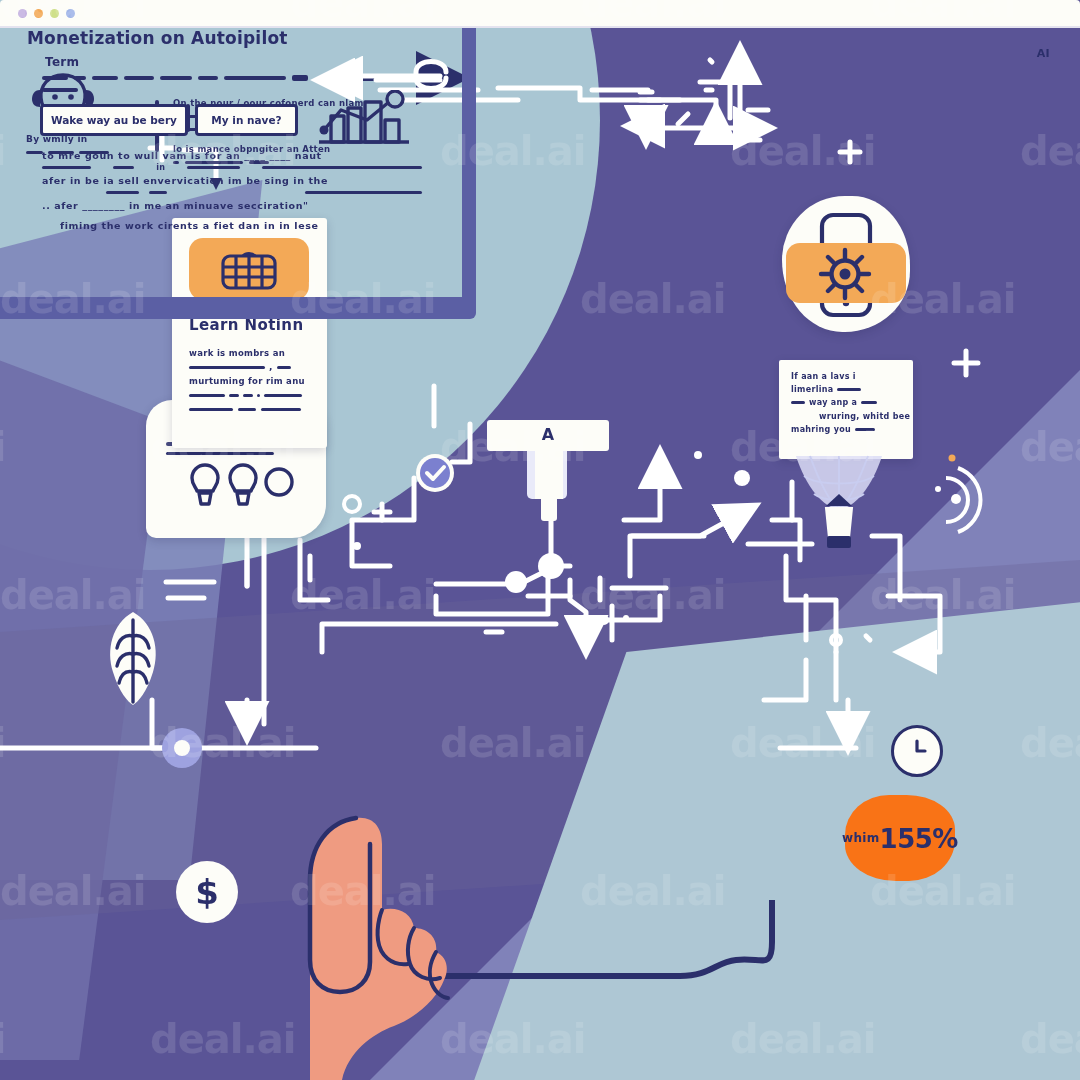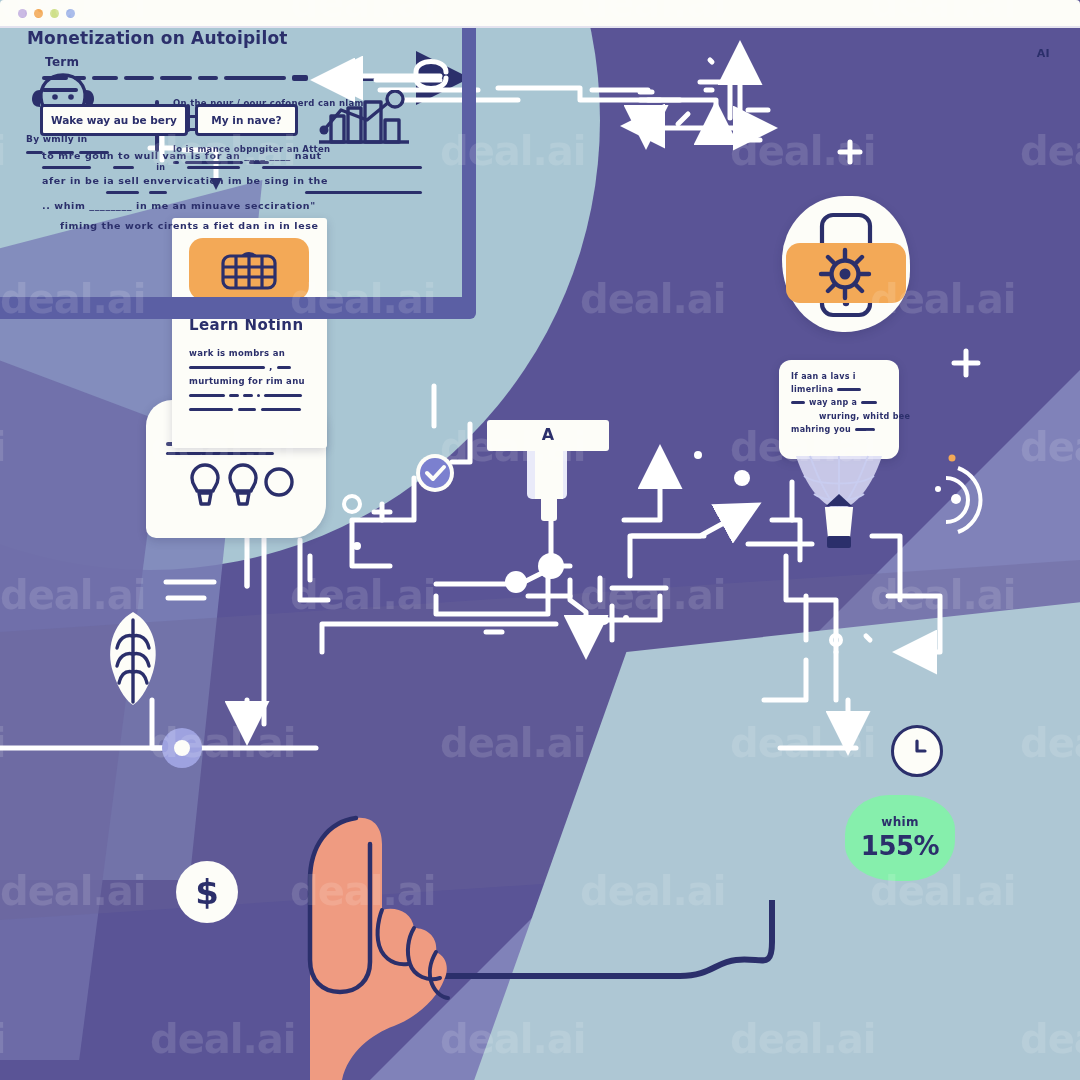--- a/index.html
+++ b/index.html
@@ -106,22 +106,22 @@
     border:3px solid #3b3f86;border-radius:4px;
   }
   #main-title{
     position:absolute;left:27px;top:28px;
     font-family:"DejaVu Sans",sans-serif;
     font-size:17px;font-weight:700;color:#2b2f6b;letter-spacing:.2px;
   }
 
   
   #note-card{
-    left:779px;top:360px;width:120px;height:99px;background:#fdfdf8;
-    border-radius:12px;
+    left:779px;top:360px;width:134px;height:99px;background:#fdfdf8;
+    border-radius:2px;
   }
 
   
   #phone-blob{
     left:782px;top:196px;width:128px;height:136px;background:#fdfdf8;
     border-radius:50% 46% 52% 48% / 48% 52% 46% 54%;
   }
 
   
   #tablet{
@@ -146,23 +146,23 @@
     position:absolute;border:3px solid #2b2f6b;border-radius:4px;
     display:flex;align-items:center;justify-content:center;
     font-family:"DejaVu Sans",sans-serif;
     font-size:10.5px;font-weight:700;color:#2b2f6b;
     background:#fdfdf8;white-space:nowrap;
   }
 
   
   #whim-badge{
     position:absolute;left:845px;top:795px;width:110px;height:86px;
-    background:#86efac;
+    background:#f97316;
     border-radius:40% 44% 42% 46% / 46% 40% 48% 42%;
-    display:flex;flex-direction:column;align-items:center;justify-content:center;
+    display:flex;flex-direction:row;align-items:center;justify-content:center;
   }
   #whim-badge .lbl{
     font-family:"DejaVu Sans",sans-serif;
     font-size:12px;font-weight:700;color:#2b2f6b;letter-spacing:.3px;
   }
   #whim-badge .val{
     font-family:"DejaVu Sans",sans-serif;
     font-size:26px;font-weight:700;color:#2b2f6b;letter-spacing:-.5px;margin-top:2px;
   }
 
@@ -539,21 +539,21 @@
         <div class="hw" style="font-size:8px;">in</div>
         <div class="rule" style="width:56px;"></div>
         <div class="rule" style="width:168px;"></div>
       </div>
       <div class="hw" style="font-size:9.5px;letter-spacing:.6px;">afer in be ia sell envervication im be  sing in the</div>
       <div style="display:flex;gap:10px;align-items:center;margin:2px 0 3px 64px;">
         <div class="rule" style="width:48px;"></div>
         <div class="rule" style="width:26px;"></div>
         <div class="rule" style="width:170px;margin-left:128px;"></div>
       </div>
-      <div class="hw" style="font-size:9.5px;letter-spacing:.6px;">.. whim ________ in me an minuave secciration"</div>
+      <div class="hw" style="font-size:9.5px;letter-spacing:.6px;">.. afer ________ in me an minuave secciration"</div>
       <div class="hw" style="font-size:9.5px;letter-spacing:.6px;margin-top:9px;margin-left:18px;">fiming the work cirents a fiet dan in  in lese</div>
     </div>
   </div>
 
   <svg class="abs" style="left:252px;top:760px;width:200px;height:320px;z-index:30;" viewBox="0 0 200 320">
     <path d="M58,320 L58,120 C58,86 76,62 104,58 C122,56 130,68 130,84 L130,150
              C144,146 160,152 162,168 C176,168 186,178 184,192
              C194,196 198,208 192,220 C186,236 168,256 142,266
              C120,274 96,292 90,320 z" fill="#ef9b81"></path>
     <path d="M130,150 C130,150 124,164 126,180 C128,196 140,206 156,204" fill="none" stroke="#2b2f6b" stroke-width="4" stroke-linecap="round"></path>

